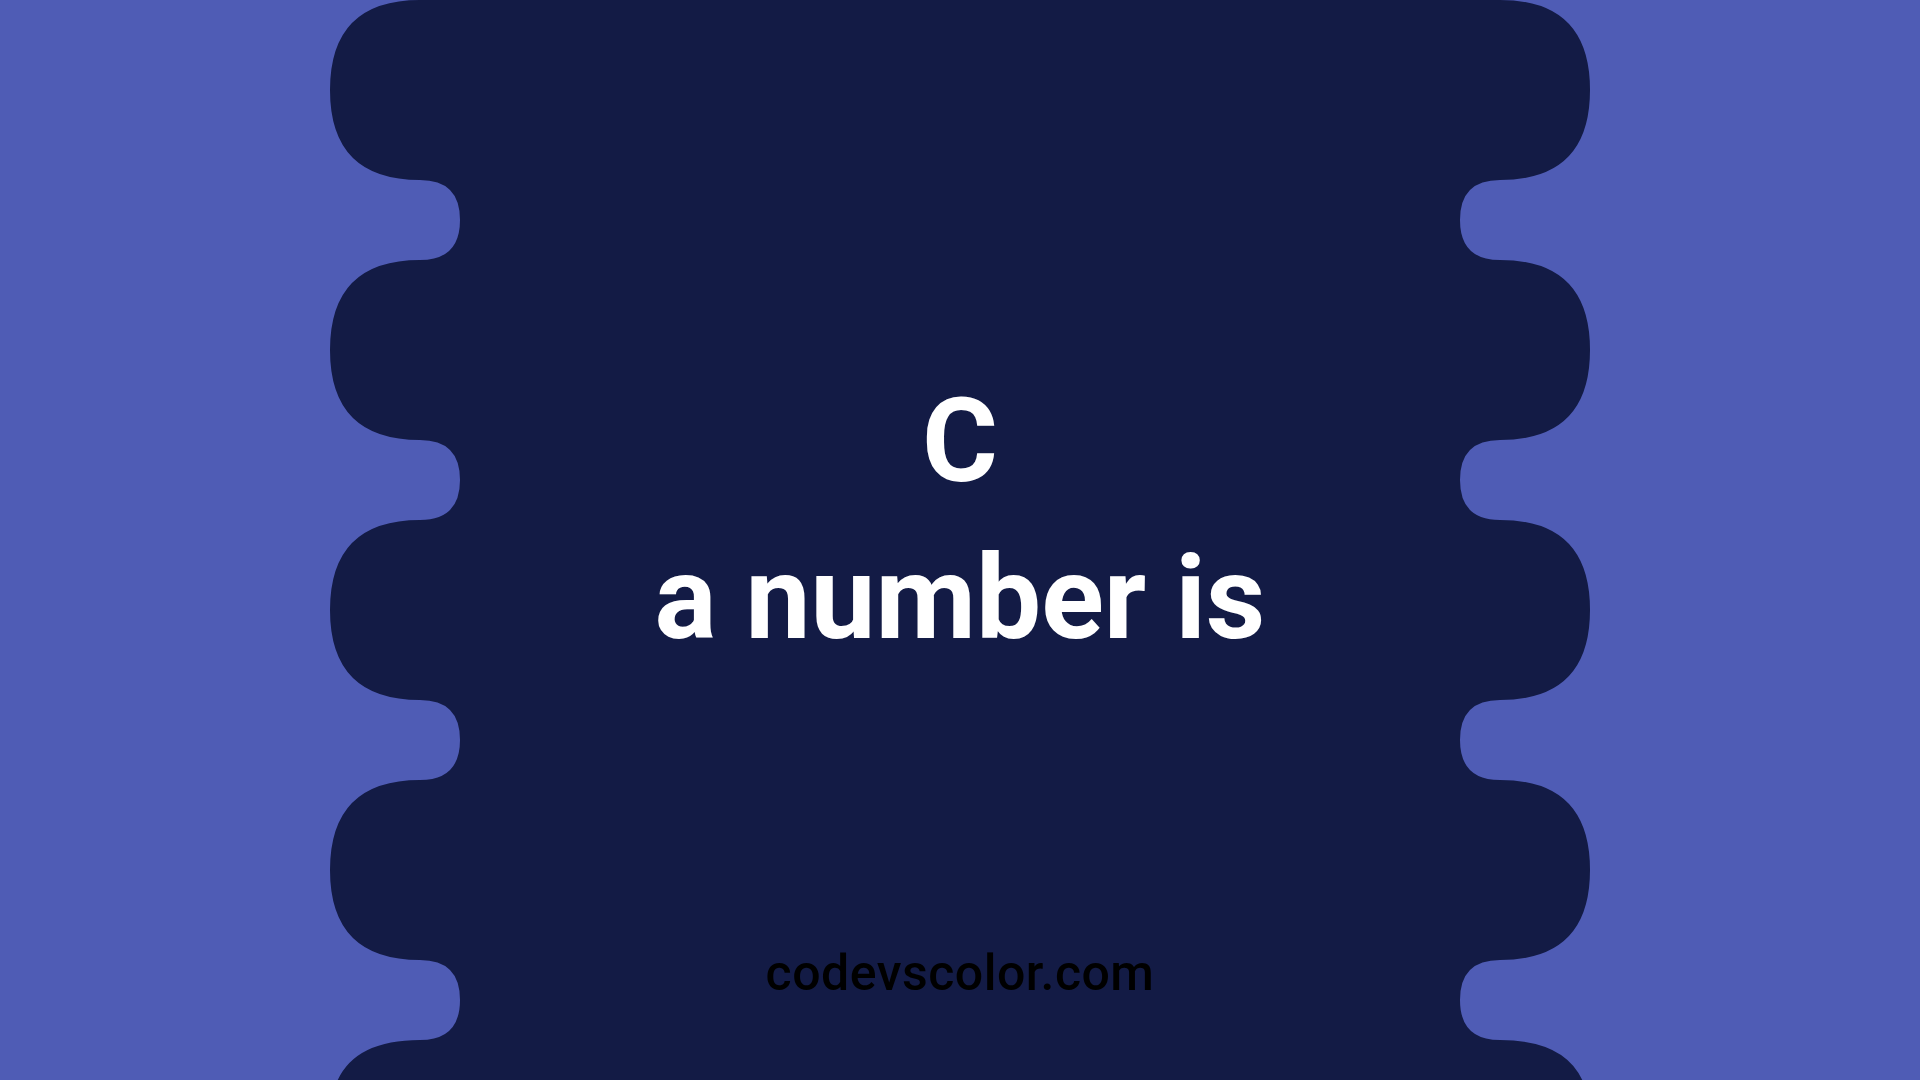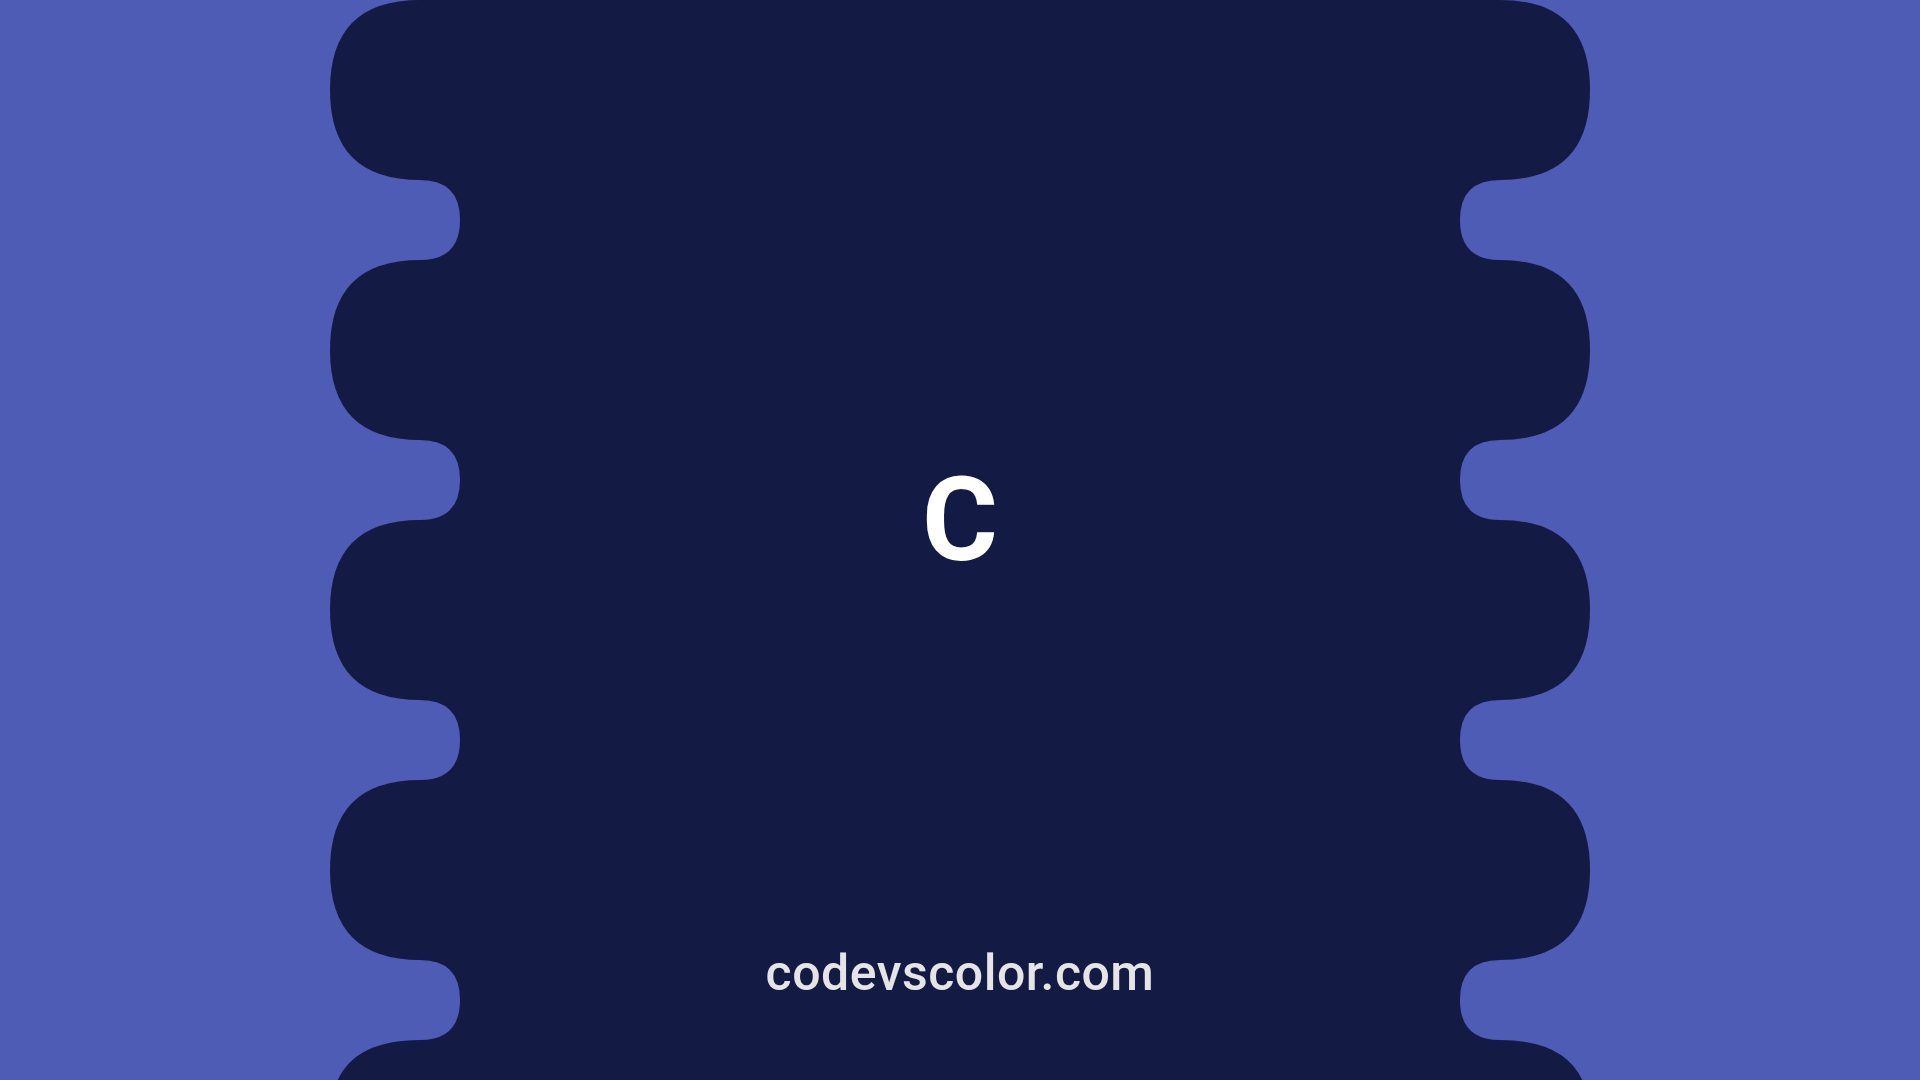--- a/index.html
+++ b/index.html
@@ -33,21 +33,21 @@
     font-weight: 700;
     text-align: center;
     line-height: 1.35;
     margin-top: -40px;
   }
   .footer {
     position: absolute;
     bottom: 78px;
     width: 100%;
     text-align: center;
-    color: #e5e5e5;
+    color: #000000;
     font-size: 50px;
     font-weight: 500;
     letter-spacing: 0.5px;
   }
 </style>
 </head>
 <body>
 
 <svg class="blob" viewBox="0 0 1920 1080" preserveAspectRatio="none">
   <path fill="#131b45" d="
@@ -89,16 +89,17 @@
     Q 1590 180 1590 90
     Q 1590 0 1500 0
     Q 1460 0 1460 -40
     Z
   "></path>
 </svg>
 
 <div class="content">
   <div class="title">
     <div>C</div>
+    <div>a number is</div>
   </div>
 </div>
 
 <div class="footer">codevscolor.com</div>
 
 </body></html>

